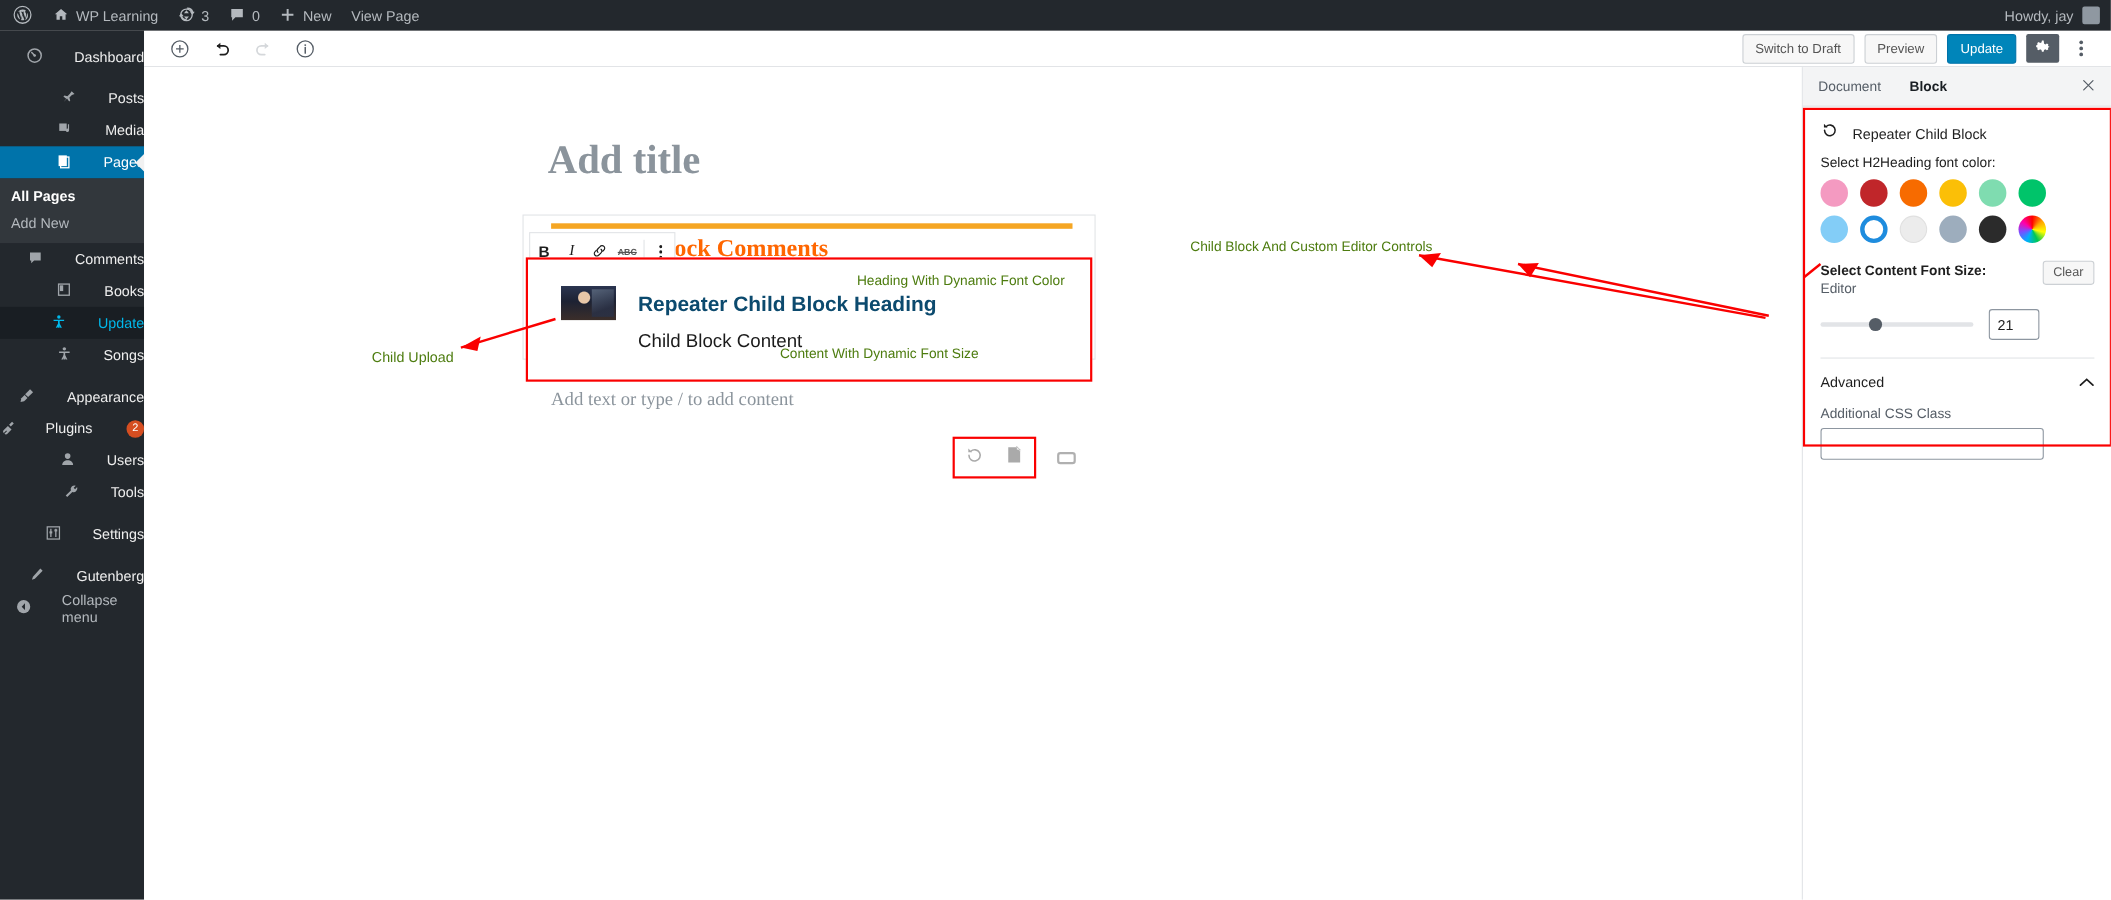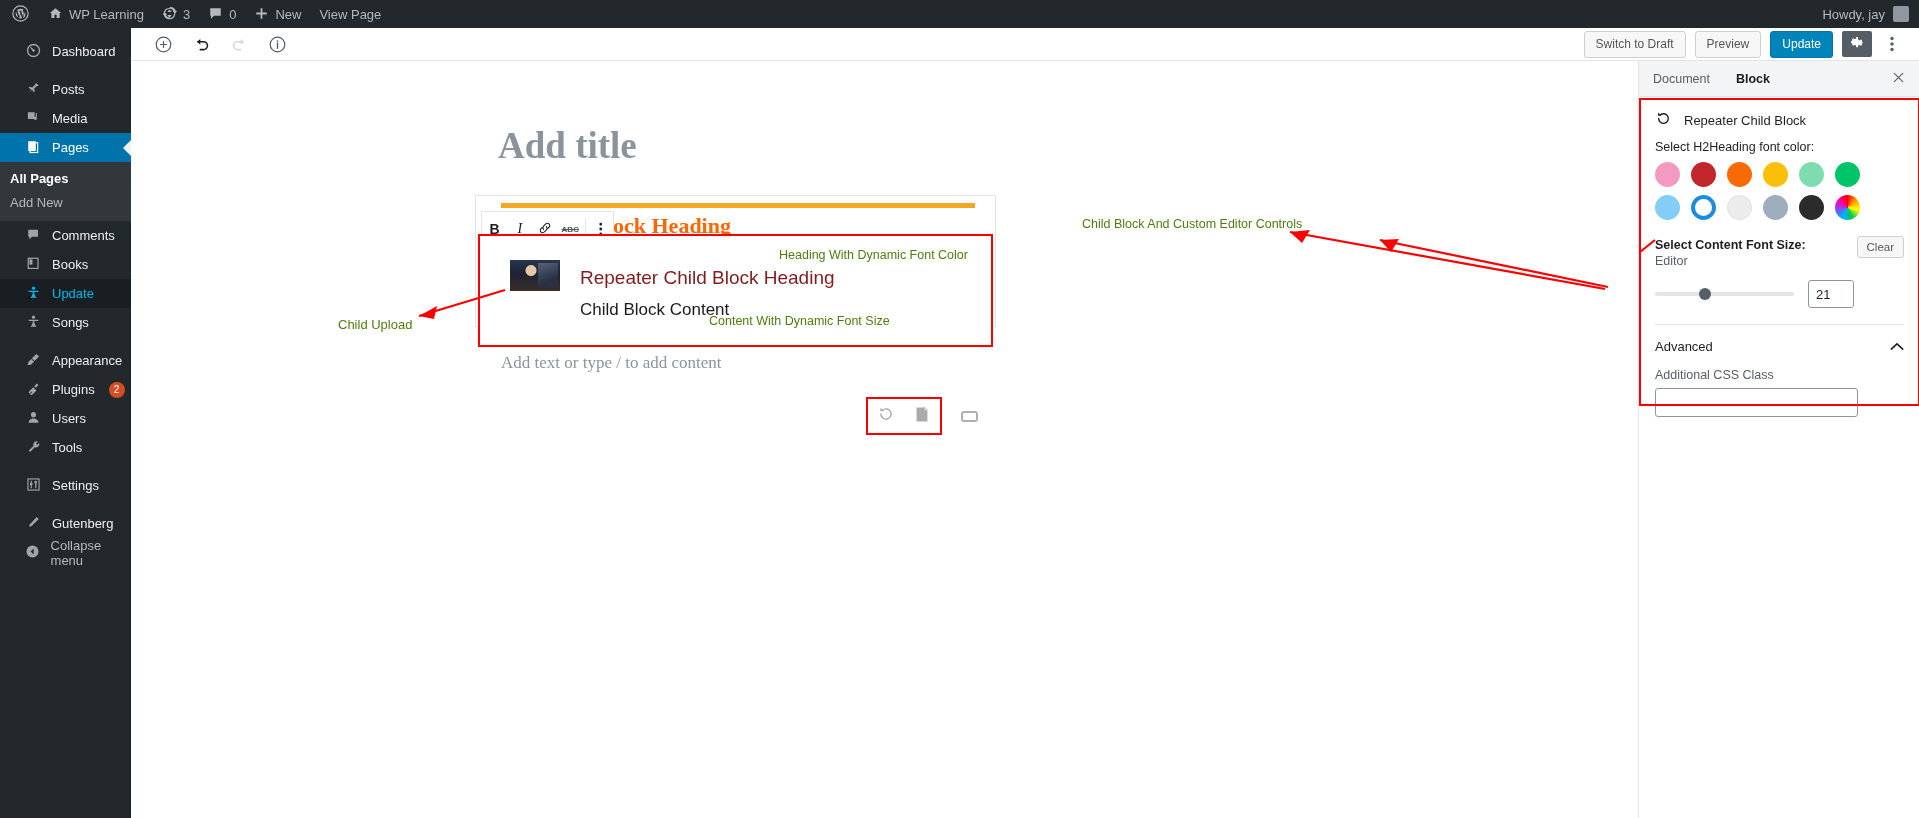--- a/index.html
+++ b/index.html
@@ -28,22 +28,22 @@
     display:inline-block;
   }
   .ico { display: inline-block; line-height: 1; }
 
   
   .adminmenu {
     position: absolute; top: 28px; left: 0; width: 131px; height: 790px;
     background: #23282d; color: #eee; font-size: 13px;
   }
   .menu-row {
-    display: flex; align-items: center; gap: 9px;
-    height: 29px; padding-left: 23px; color: #eee; position: relative;
+    display: flex; align-items: center; gap: 26px;
+    height: 29px; padding-left: 13px; color: #eee; position: relative; justify-content: flex-end;
   }
   .menu-row .mi { width: 20px; text-align: center; color: #a0a5aa; font-size: 14px; }
   .menu-row.current { background: #0073aa; color: #fff; }
   .menu-row.current .mi { color: #fff; }
   .menu-row.hl { background: #191e23; color: #00b9eb; }
   .menu-row.hl .mi { color: #00b9eb; }
   .menu-row.current::after {
     content: ""; position: absolute; right: 0; top: 50%;
     border: 8px solid transparent; border-right-color: #f1f1f1;
     margin-top: -8px;
@@ -136,21 +136,21 @@
     border: 0;
   }
   .child-img::after {
     content: ""; position: absolute; left: 56%; top: 10%;
     width: 40%; height: 80%;
     background: linear-gradient(160deg,#5d6b80 0%, #2a3146 70%);
     opacity: .85;
   }
   .child-heading {
     position: absolute; left: 449px; top: 206px;
-    font-size: 19px; font-weight: normal; color: #7f1d1d;
+    font-size: 19px; font-weight: bold; color: #0c4a6e;
   }
   .child-content {
     position: absolute; left: 449px; top: 239px;
     font-size: 17px; color: #1b1b1b;
   }
   .add-text-ph {
     position: absolute; left: 370px; top: 292px;
     font-family: "Liberation Serif", serif; font-size: 17px; color: #8b949c;
   }
 
@@ -524,21 +524,21 @@
       </div>
     </div>
   </div>
 
   <div class="canvas">
 
     <div class="post-title">Add title</div>
 
     <div class="block-outer"></div>
     <div class="orange-bar"></div>
-    <div class="parent-heading">ock Heading</div>
+    <div class="parent-heading">ock Comments</div>
 
     <div class="mini-toolbar">
       <div class="mt">
           <b>B</b>
         </div>
       <div class="mt">
           <i style="font-family:'Liberation Serif',serif">I</i>
         </div>
       <div class="mt">
         <span>

